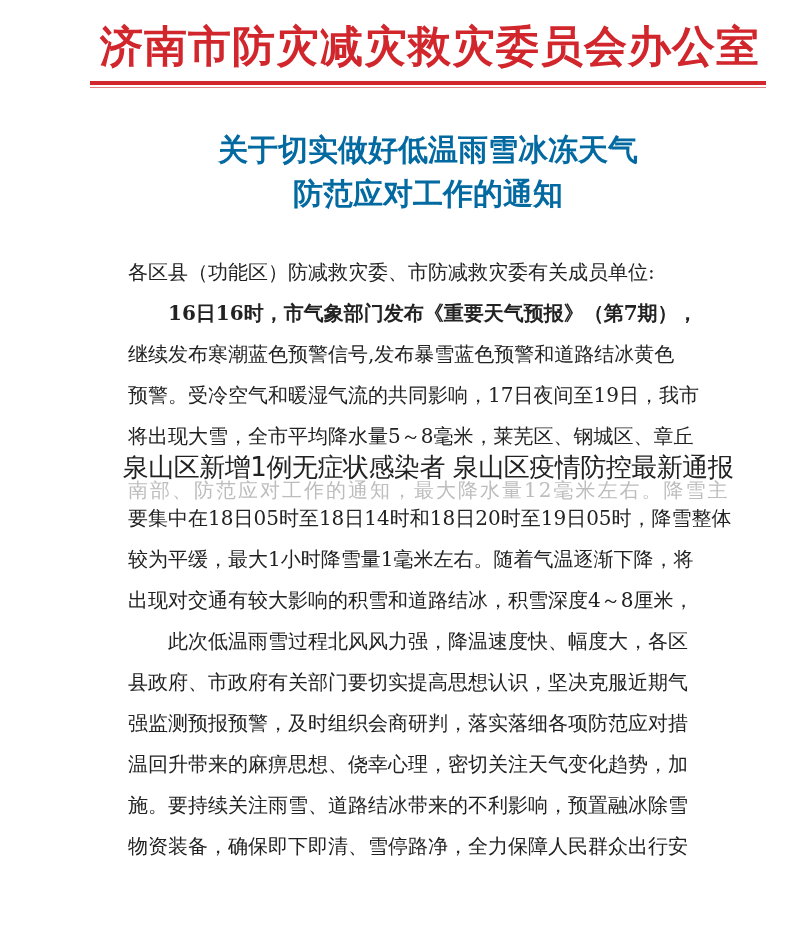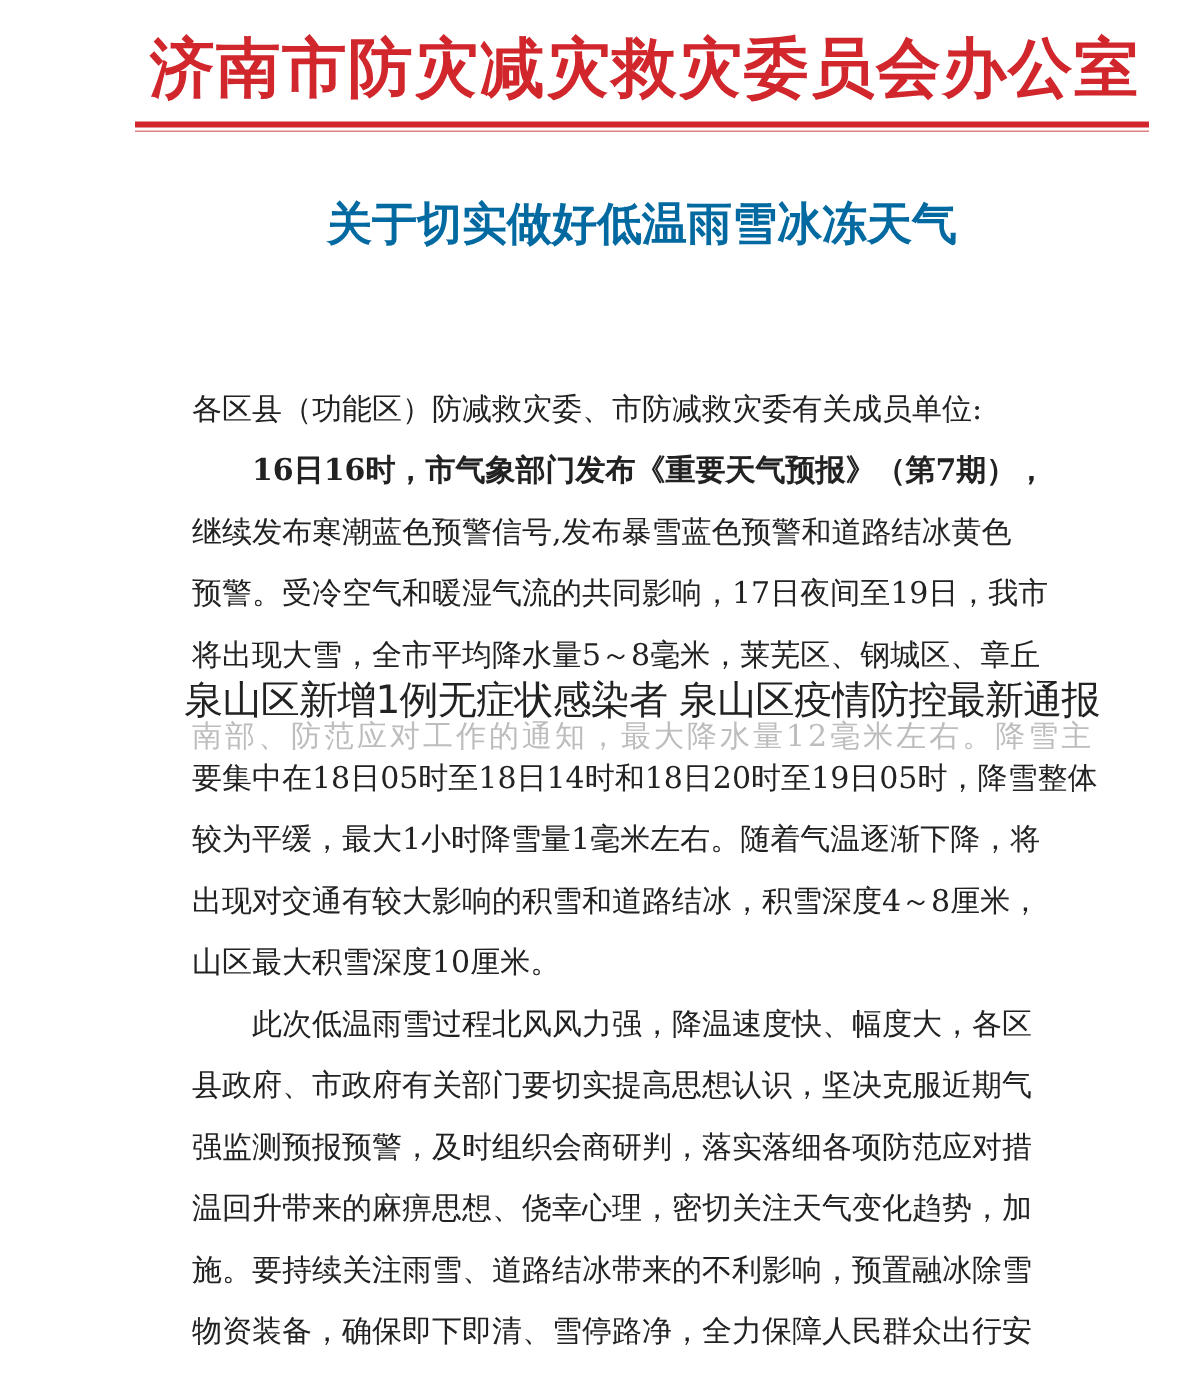--- a/index.html
+++ b/index.html
@@ -45,35 +45,35 @@
 
 <div class="page">
   <div class="edge"></div>
 
   <div class="header-org">济南市防灾减灾救灾委员会办公室</div>
   <div class="rule-thick" style="width:676px;"></div>
   <div class="rule-thin" style="width:676px;"></div>
 
   <div class="title">
     <div>关于切实做好低温雨雪冰冻天气</div>
+    <div>防范应对工作的通知</div>
   </div>
 
   <div class="body">
     <p class="last">各区县（功能区）防减救灾委、市防减救灾委有关成员单位:</p>
 
     <div>
       <span class="line" style="padding-left:40px;font-weight:bold;">16日16时，市气象部门发布《重要天气预报》（第7期），</span>
       <span class="line">继续发布寒潮蓝色预警信号,发布暴雪蓝色预警和道路结冰黄色</span>
       <span class="line">预警。受冷空气和暖湿气流的共同影响，17日夜间至19日，我市</span>
       <span class="line">将出现大雪，全市平均降水量5～8毫米，莱芜区、钢城区、章丘</span>
       <span class="line" style="visibility:hidden;">&nbsp;</span>
       <span class="line">要集中在18日05时至18日14时和18日20时至19日05时，降雪整体</span>
       <span class="line">较为平缓，最大1小时降雪量1毫米左右。随着气温逐渐下降，将</span>
       <span class="line">出现对交通有较大影响的积雪和道路结冰，积雪深度4～8厘米，</span>
-      <span class="line">山区最大积雪深度10厘米。</span>
     </div>
 
     <div>
       <span class="line" style="padding-left:40px;">此次低温雨雪过程北风风力强，降温速度快、幅度大，各区</span>
       <span class="line">县政府、市政府有关部门要切实提高思想认识，坚决克服近期气</span>
       <span class="line">强监测预报预警，及时组织会商研判，落实落细各项防范应对措</span>
       <span class="line">温回升带来的麻痹思想、侥幸心理，密切关注天气变化趋势，加</span>
       <span class="line">施。要持续关注雨雪、道路结冰带来的不利影响，预置融冰除雪</span>
       <span class="line">物资装备，确保即下即清、雪停路净，全力保障人民群众出行安</span>
     </div>

